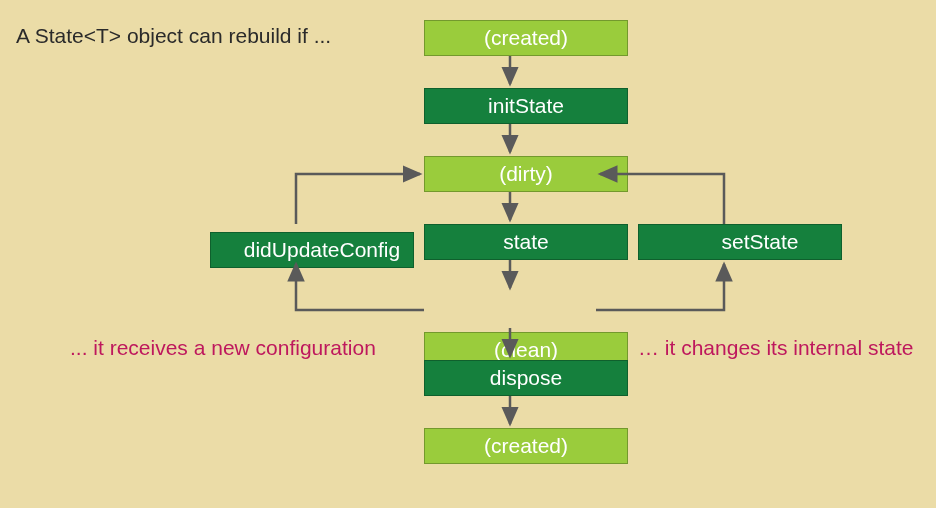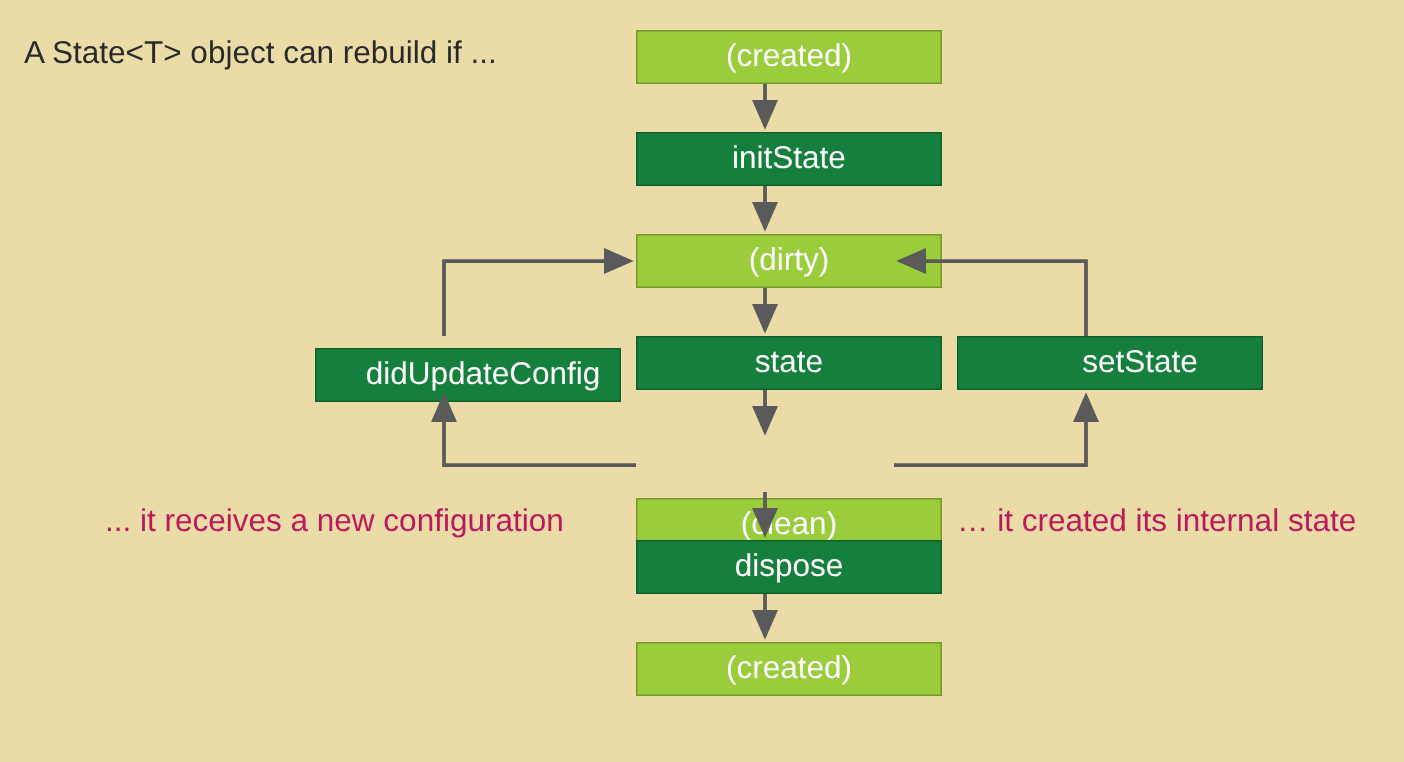--- a/index.html
+++ b/index.html
@@ -53,21 +53,21 @@
 <div class="node light" style="left:424px; top:156px;">(dirty)</div>
 <div class="node dark" style="left:424px; top:224px;">state</div>
 <div class="node light" style="left:424px; top:292px;margin-top:40px;">(clean)</div>
 <div class="node dark" style="left:424px; top:360px;">dispose</div>
 <div class="node light" style="left:424px; top:428px;">(created)</div>
 
 <div class="node dark" style="left:210px; top:232px;padding-left:20px;">didUpdateConfig</div>
 <div class="node dark" style="left:638px; top:224px;padding-left:40px;">setState</div>
 
 <div class="caption" style="left:70px; top:336px;">... it receives a new configuration</div>
-<div class="caption" style="left:638px; top:336px;">… it created its internal state</div>
+<div class="caption" style="left:638px; top:336px;">… it changes its internal state</div>
 
 <svg class="arrows">
   <defs>
     <marker id="ah" markerWidth="10" markerHeight="10" refX="7" refY="3.5" orient="auto" markerUnits="strokeWidth">
       <path d="M0,0 L8,3.5 L0,7 Z" fill="#5a5a5a"></path>
     </marker>
   </defs>
   <g stroke="#5a5a5a" stroke-width="2.5" fill="none">
 
     <line x1="510" y1="56" x2="510" y2="84" marker-end="url(#ah)"></line>

